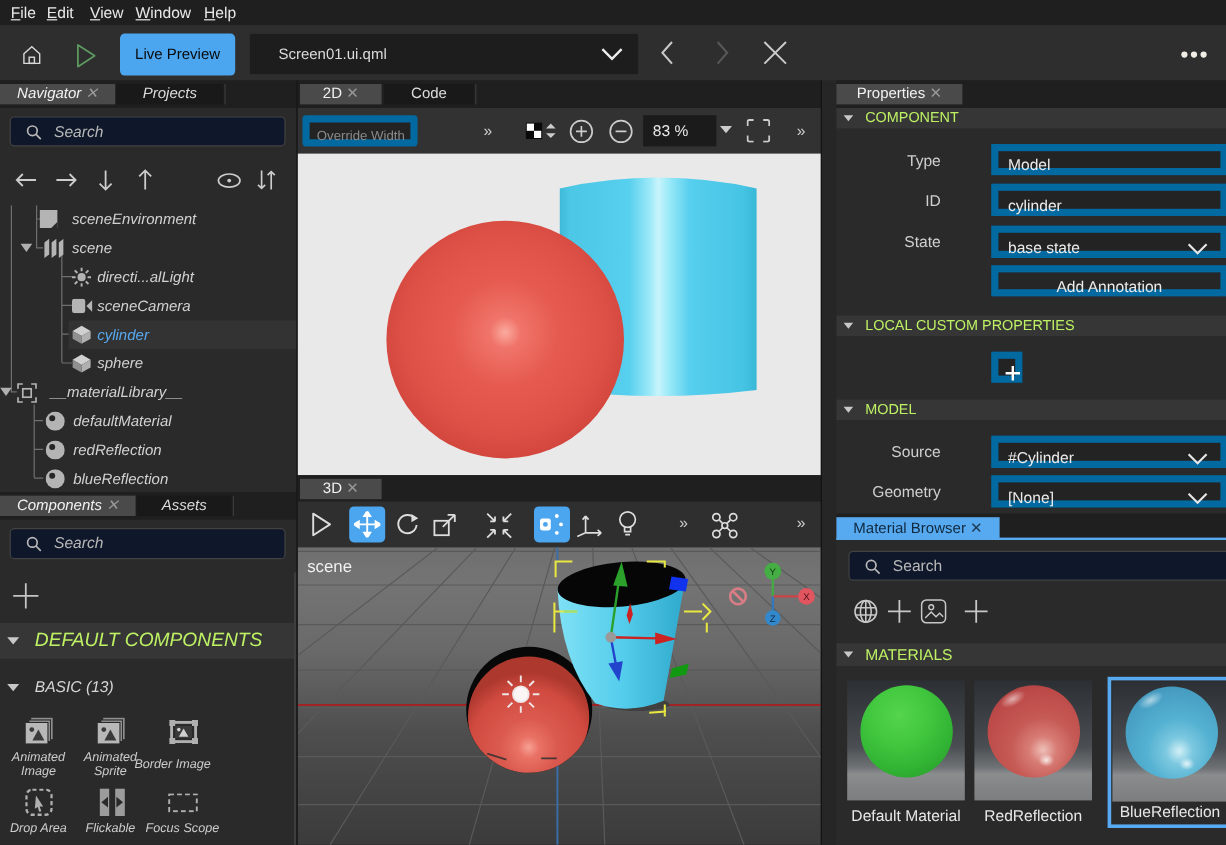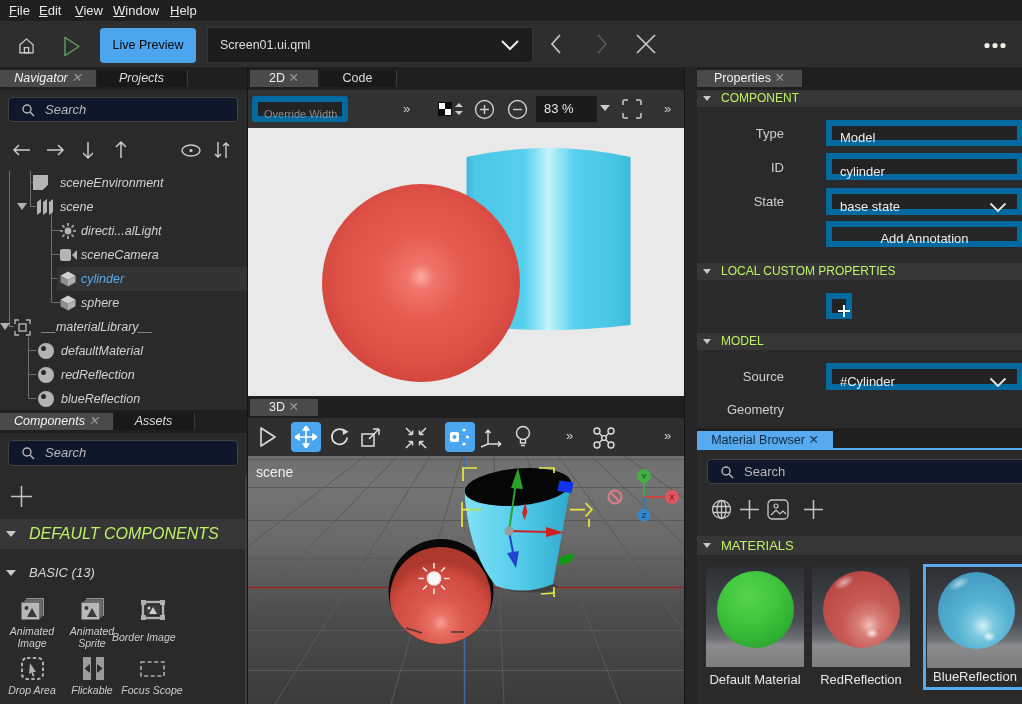--- a/index.html
+++ b/index.html
@@ -11,21 +11,21 @@
 #menubar { left:0; top:0; width:1022px; height:21px; background:#1f1f1f;
   color:#e8e8e8; font-size:13px; }
 #menubar span { position:absolute; top:3px; }
 #menubar u { text-decoration:underline; }
 
 #toolbar { left:0; top:21px; width:1022px; height:46px; background:#2e2e2e; }
 #liveprev { left:100px; top:7px; width:96px; height:35px; background:#4ba6ef;
   border-radius:4px; color:#0a0a0a; font-size:12.5px; text-align:center; line-height:35px; }
 #combo { left:207px; top:6px; width:326px; height:36px; background:#1d1d1d;
   border:1px solid #363636; color:#dcdcdc; font-size:12.5px; line-height:34px; }
-#combo .txt { position:absolute; left:12px; }
+#combo .txt { position:absolute; left:24px; }
 
 .tabbar { height:23px; background:#1f1f1f; }
 .tab { position:absolute; top:3px; height:17px; line-height:17px; font-size:12.5px; color:#dcdcdc;
   text-align:center; }
 .tab.active { background:#4a4a4a; color:#f2f2f2; }
 .tab.dark { background:#191919; }
 .tabsep { position:absolute; top:3px; width:1px; height:17px; background:#3a3a3a; }
 .searchbox { position:absolute; background:#0f172a; border:1px solid #424242;
   border-radius:4px; color:#b8b8b8; font-size:13px; }
 .searchbox .mag { position:absolute; left:12px; top:50%; margin-top:-7px; }
@@ -569,20 +569,25 @@
       <div class="secarrow" style="left:6px;top:6px;border-left-width:4px;border-right-width:4px;border-top-width:5px"></div>
       <span style="position:absolute;left:24px">MODEL</span>
     </div>
     <span class="plabel" style="left:2px;top:302px">Source</span>
     <div class="inp" style="left:129px;top:296px;width:197px;height:27px;line-height:25px"><span style="margin-left:8px">#Cylinder</span>
       <svg class="abs" style="right:10px;top:8px" width="18" height="11" viewBox="0 0 18 11">
           <path d="M1.5 1.5 L9 9 L16.5 1.5" fill="none" stroke="#e6e6e6" stroke-width="1.8"></path>
         </svg>
     </div>
     <span class="plabel" style="left:2px;top:335px">Geometry</span>
+    <div class="inp" style="left:129px;top:329px;width:197px;height:27px;line-height:25px"><span style="margin-left:8px">[None]</span>
+      <svg class="abs" style="right:10px;top:8px" width="18" height="11" viewBox="0 0 18 11">
+          <path d="M1.5 1.5 L9 9 L16.5 1.5" fill="none" stroke="#e6e6e6" stroke-width="1.8"></path>
+        </svg>
+    </div>
 
     <div id="mbbar">
       <div class="tab" style="left:0;width:136px;background:#57a9f0;top:3px;height:19px;color:#10293e;line-height:19px;">Material Browser <span style="color:#1c3850">✕</span></div>
     </div>
     <div class="searchbox" style="left:10px;top:392px;width:318px;height:25px">
       <svg class="mag" width="14" height="14" viewBox="0 0 14 14">
           <circle cx="6" cy="6" r="4" fill="none" stroke="#b8b8b8" stroke-width="1.4"></circle>
           <path d="M9 9 L13 13" stroke="#b8b8b8" stroke-width="1.4"></path>
         </svg>
       <span class="stxt">Search</span>

